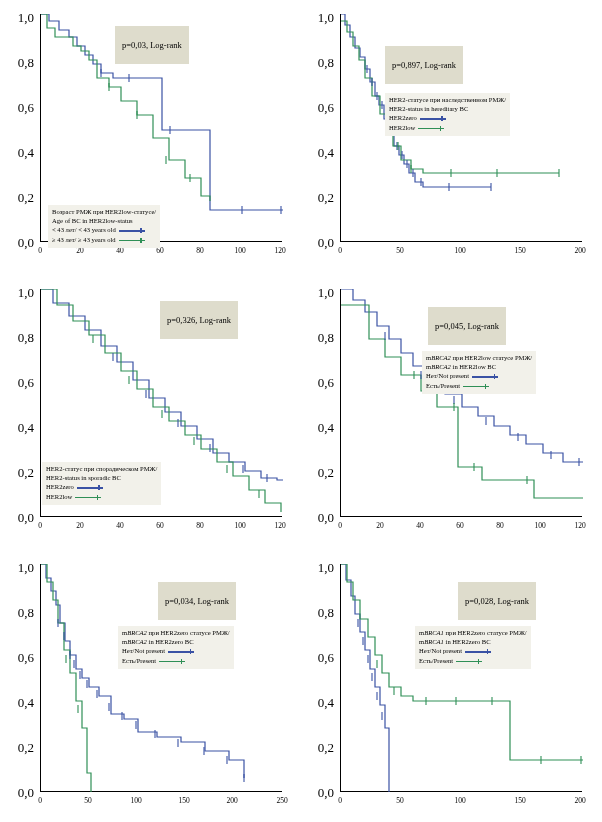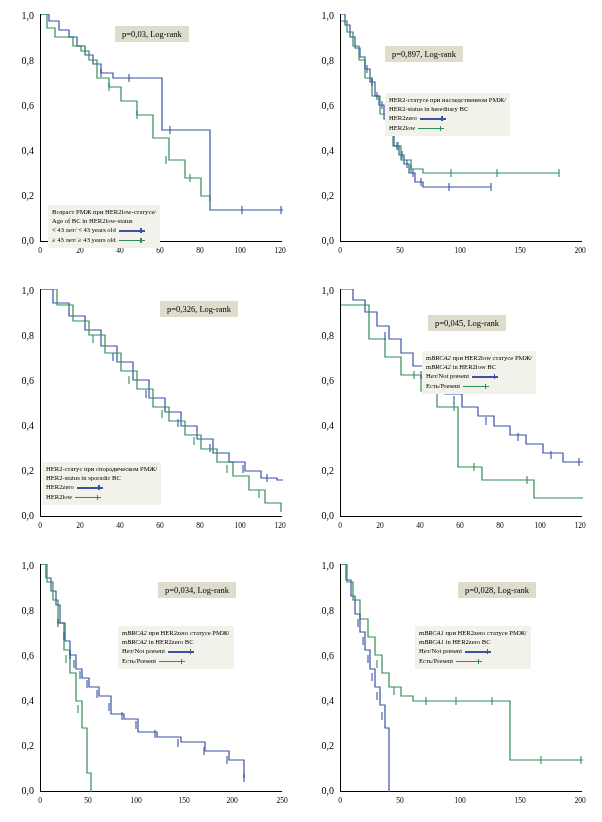--- a/index.html
+++ b/index.html
@@ -2,22 +2,22 @@
 <html><head>
 <meta charset="utf-8">
 <style>
   html,body{margin:0;padding:0;background:#ffffff;}
   body{width:602px;height:822px;font-family:"Liberation Serif",serif;color:#000;}
   #page{position:relative;width:602px;height:822px;overflow:hidden;}
   .panel{position:absolute;}
   .plotbox{position:absolute;border-left:1.2px solid #000;border-bottom:1.2px solid #000;box-sizing:border-box;}
   svg{display:block;}
   .tick-label{position:absolute;font-size:7.5px;font-family:"Liberation Serif",serif;color:#000;text-align:center;width:26px;}
-  .ytick-label{position:absolute;font-size:10px;font-family:"Liberation Serif",serif;color:#000;text-align:right;width:20px;}
-  .pbadge{position:absolute;background:#dedccc;border:0;font-size:8.5px;padding:3px 7px;white-space:nowrap;}
+  .ytick-label{position:absolute;font-size:13px;font-family:"Liberation Serif",serif;color:#000;text-align:right;width:20px;}
+  .pbadge{position:absolute;background:#dedccc;border:0;font-size:8.5px;padding:14px 7px;white-space:nowrap;}
   .legend{position:absolute;background:#f2f1ea;font-size:6.6px;line-height:1.32;padding:3px 4px;white-space:nowrap;}
   .legend .ttl{font-size:6.6px;}
   .legend .it{display:flex;align-items:center;gap:3px;margin-top:1px;}
   .legend .swatch{display:inline-block;width:26px;height:5px;position:relative;}
   .legend .swatch i{position:absolute;left:0;top:2px;width:26px;height:1.4px;display:block;}
   .legend .swatch b{position:absolute;right:3px;top:0px;width:1.4px;height:5px;display:block;}
   .it span.lab{font-size:6.6px;}
   em{font-style:italic;}
 </style>
 </head>
@@ -226,21 +226,21 @@
     <div class="ytick-label" style="left:4px;top:137px;">0,4</div>
     <div class="ytick-label" style="left:4px;top:182px;">0,2</div>
     <div class="ytick-label" style="left:4px;top:227px;">0,0</div>
     <div class="tick-label" style="left:17px;top:238px;">0</div>
     <div class="tick-label" style="left:57px;top:238px;">20</div>
     <div class="tick-label" style="left:97px;top:238px;">40</div>
     <div class="tick-label" style="left:137px;top:238px;">60</div>
     <div class="tick-label" style="left:177px;top:238px;">80</div>
     <div class="tick-label" style="left:217px;top:238px;">100</div>
     <div class="tick-label" style="left:257px;top:238px;">120</div>
-    <div class="pbadge" style="left:118px;top:32px;">p=0,045, Log-rank</div>
+    <div class="pbadge" style="left:118px;top:24px;">p=0,045, Log-rank</div>
     <div class="legend" style="left:112px;top:68px;">
       <div class="ttl">m<em>BRCA2</em> при HER2low статусе РМЖ/</div>
       <div class="ttl">m<em>BRCA2</em> in HER2low BC</div>
       <div class="it">
           <span class="lab">Нет/Not present</span>
           <span class="swatch">
             <i style="background:#3a52a4"></i>
             <b style="background:#3a52a4"></b>
           </span>
         </div>

